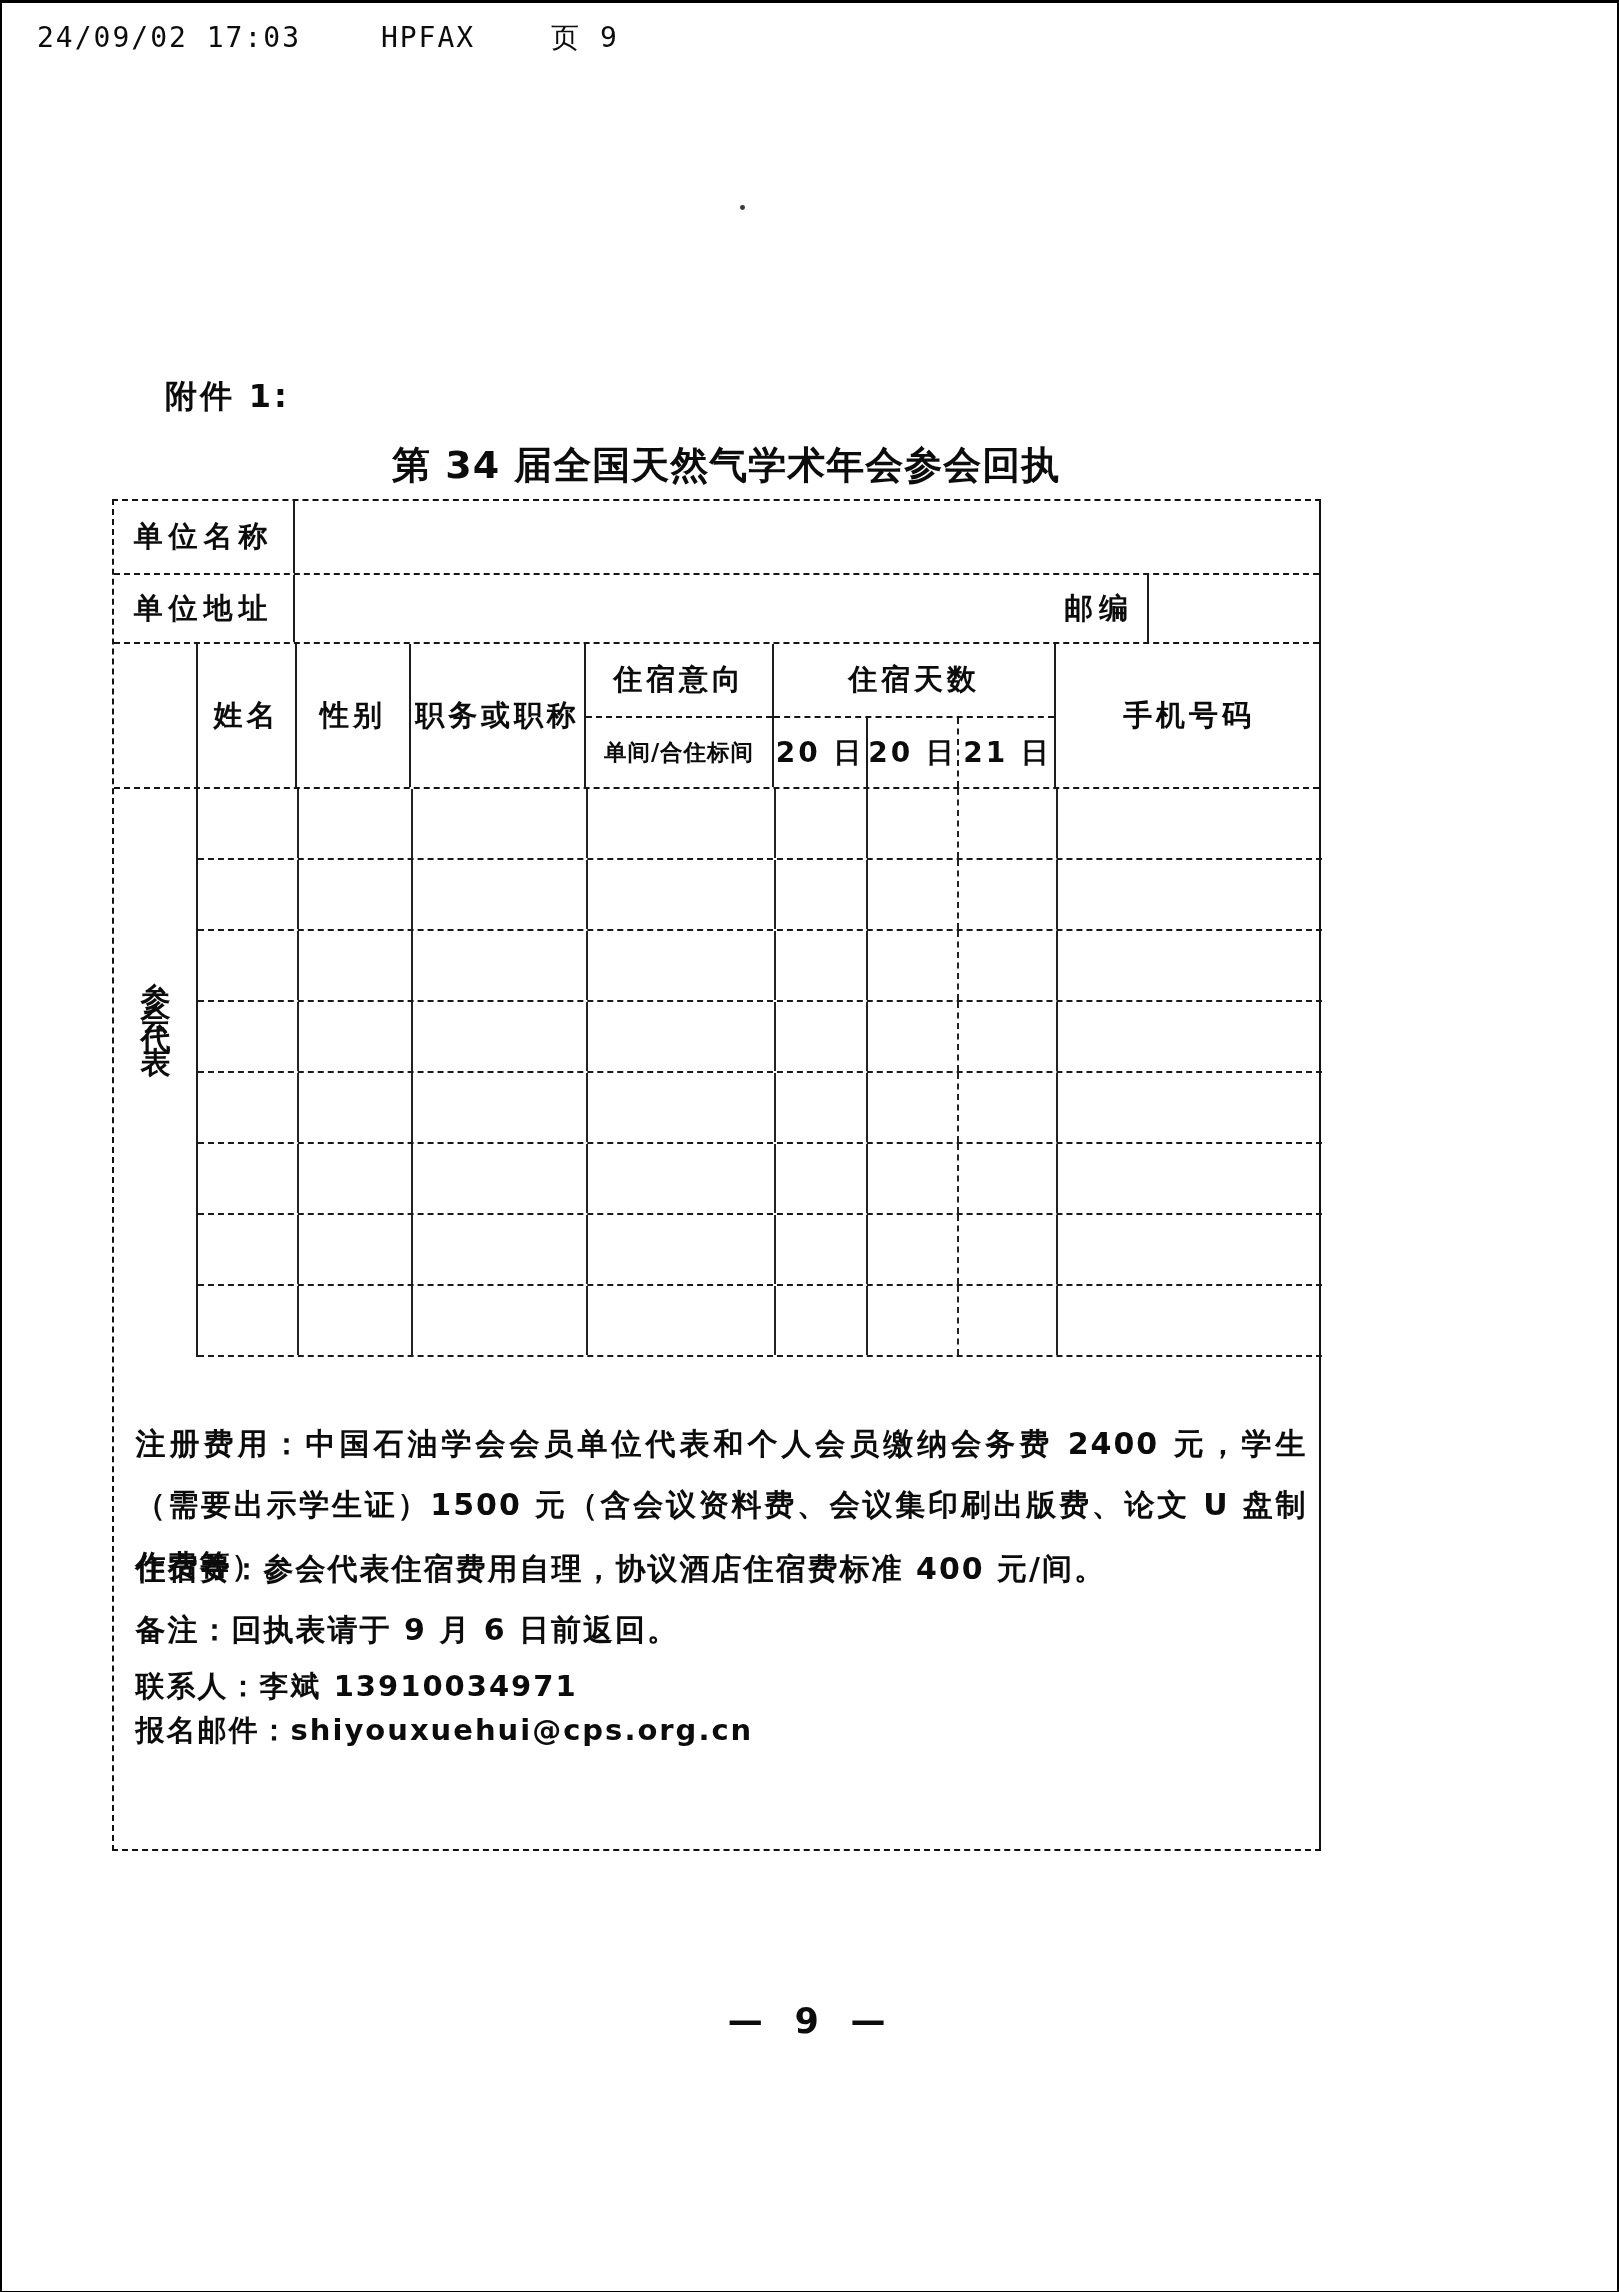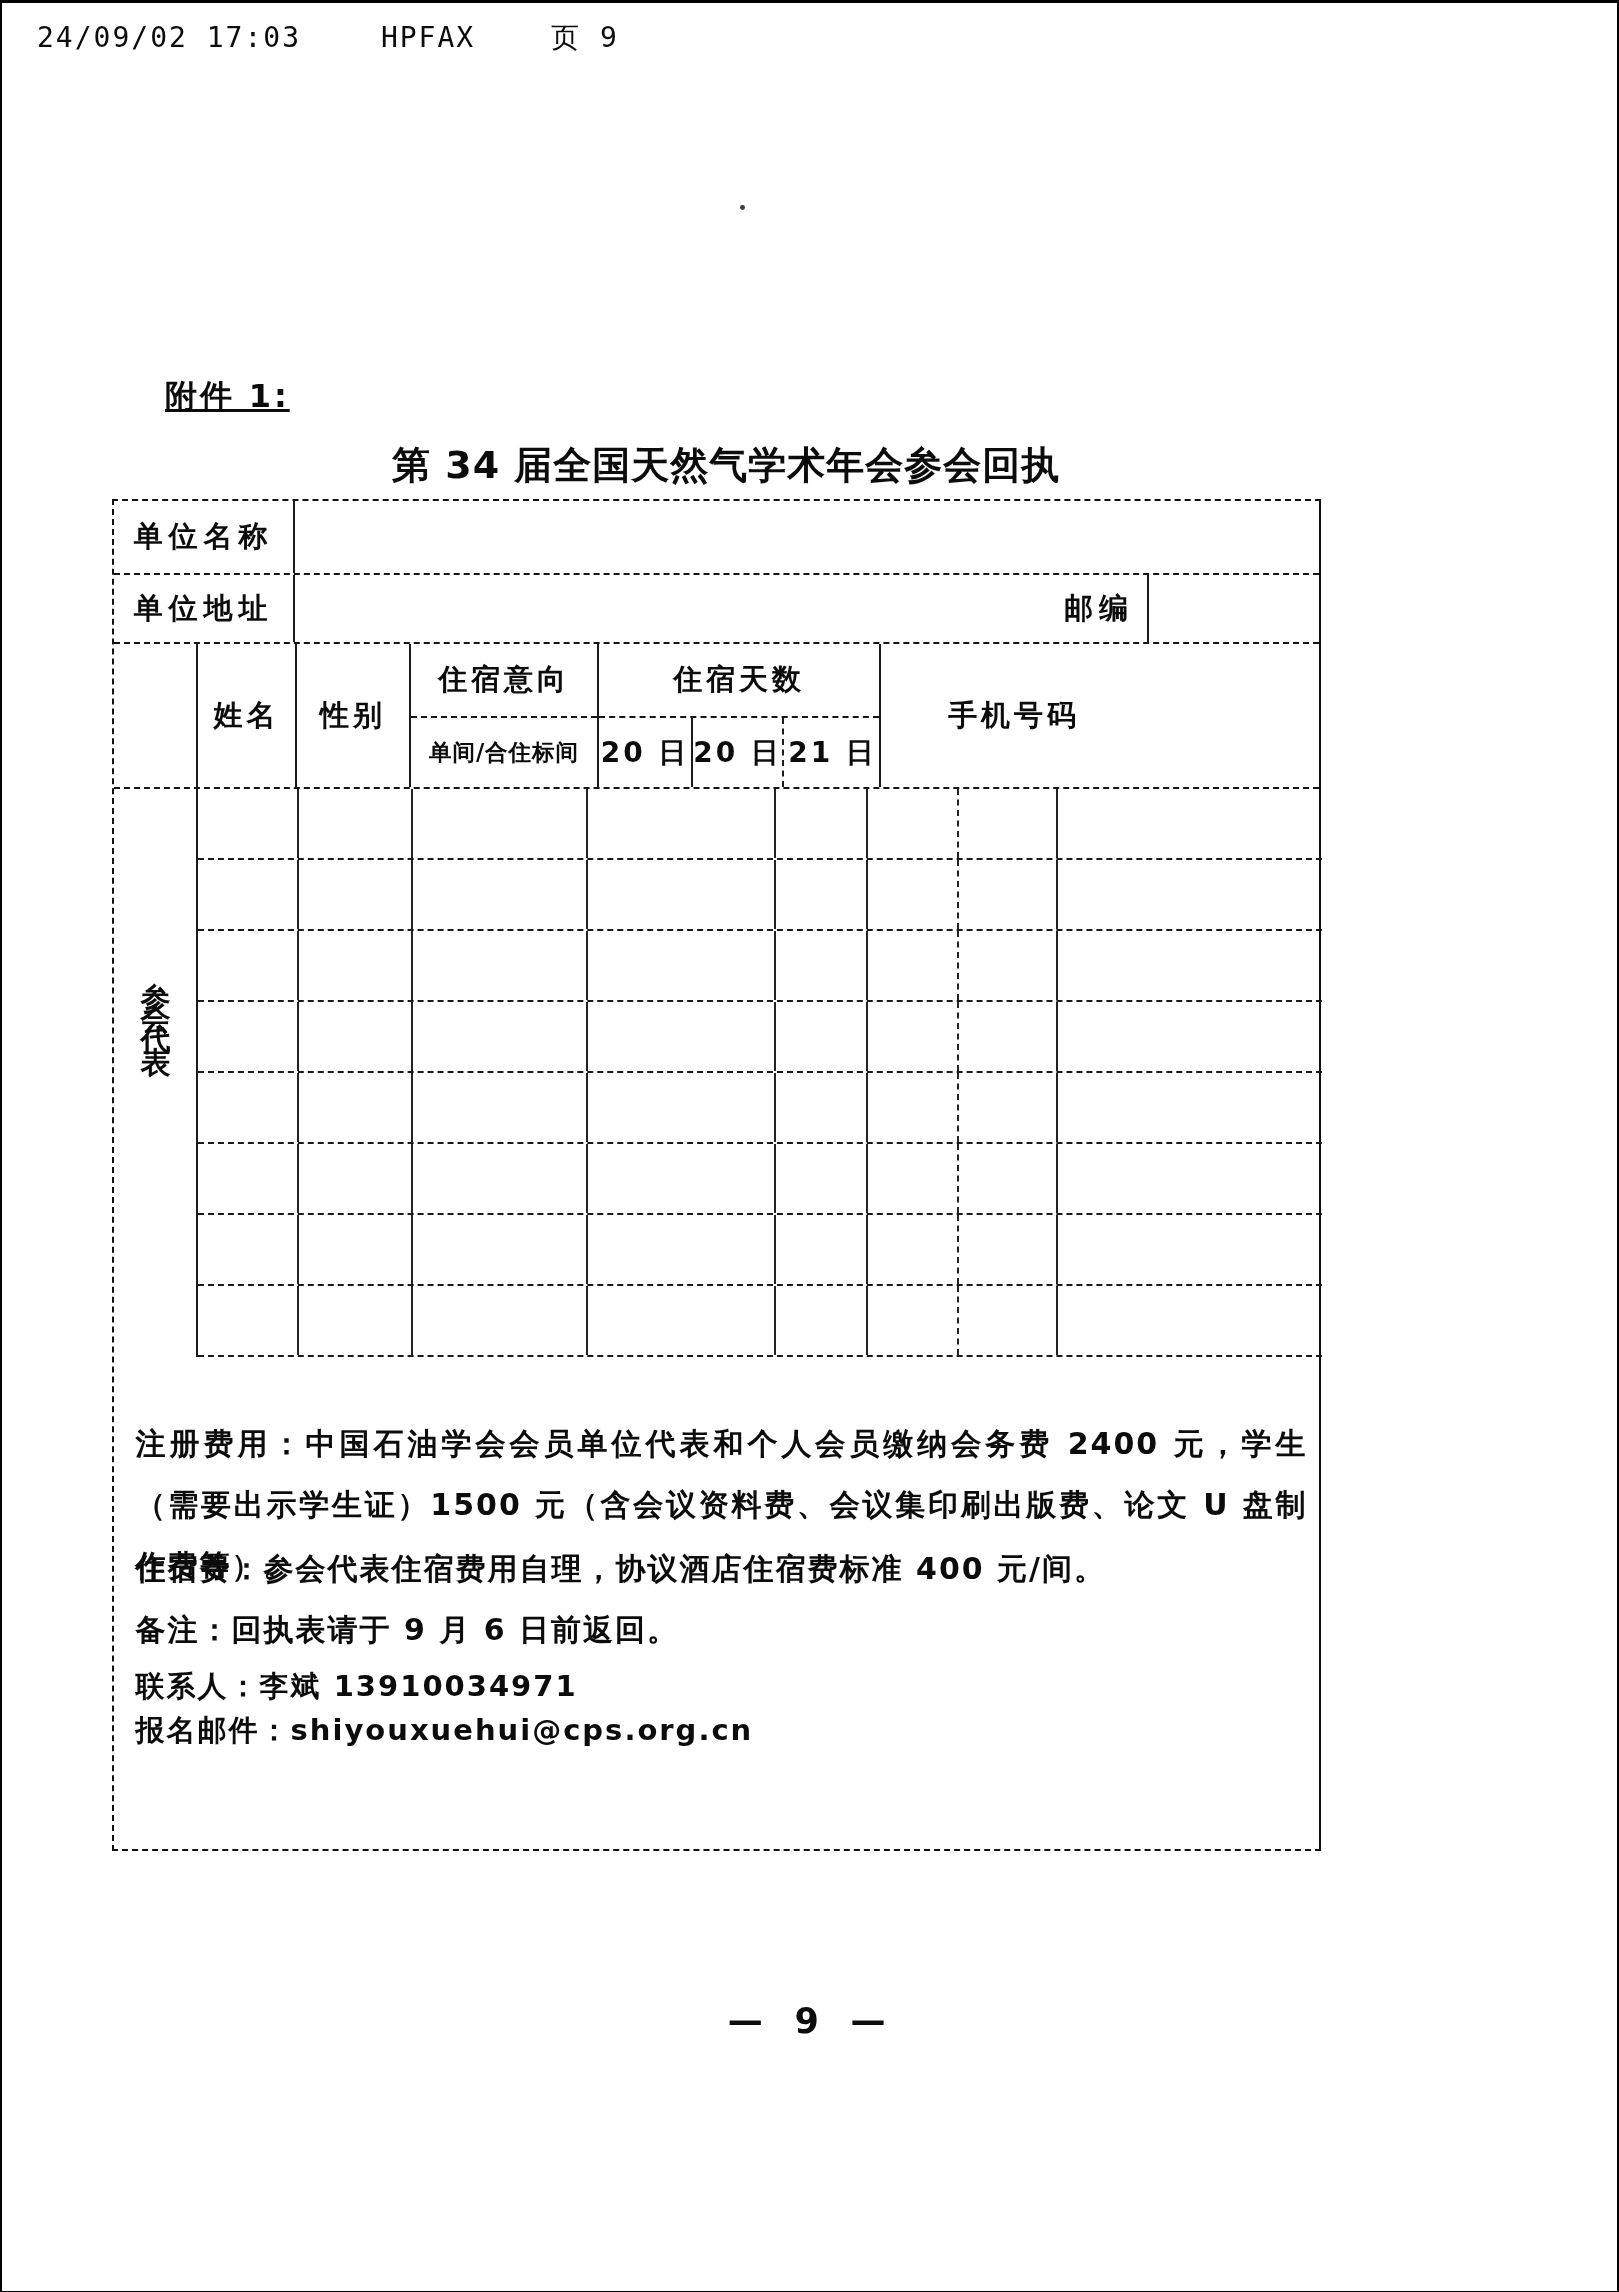--- a/index.html
+++ b/index.html
@@ -21,21 +21,21 @@
     font-family:"DejaVu Sans Mono","DejaVu Sans",monospace;
     white-space:nowrap;
   }
   .fax-header .gap-lg{margin-left:61px;margin-top:24px;}
   .fax-header .gap-md{margin-left:57px;}
 
   .artifact-dot{position:absolute;left:738px;top:202px;width:4.9px;height:4.9px;background:#3a3a3a;border-radius:50%;}
 
   .attachment{
     position:absolute;left:163px;top:372px;
-    font-size:32px;font-weight:700;letter-spacing:2.9px;text-decoration:underline;
+    font-size:32px;font-weight:700;letter-spacing:2.9px;
   }
   .doc-title{
     position:absolute;left:390px;top:437px;
     font-size:38px;font-weight:800;letter-spacing:1px;white-space:nowrap;
   }
 
   
   .form{
     position:absolute;left:110px;top:496px;
     width:1209px;height:1352px;
@@ -137,20 +137,21 @@
       <div class="cell lbl w185 br">单位地址</div>
       <div class="cell flex1"></div>
       <div class="cell lbl w100 br">邮编</div>
       <div class="cell w173"></div>
     </div>
 
     <div class="head-band">
       <div class="hc w84"></div>
       <div class="hc w101 bl">姓名</div>
       <div class="hc w116 bl">性别</div>
+      <div class="hc w179 bl">职务或职称</div>
       <div class="hc w192 bl stacked">
         <div class="stk-top">住宿意向</div>
         <div class="stk-bot sub-small">单间/合住标间</div>
       </div>
       <div class="hc w288 bl stacked">
         <div class="stk-top">住宿天数</div>
         <div class="day-cells">
           <div class="day w94">20 日</div>
           <div class="day w93 bl">20 日</div>
           <div class="day w101b bl-dash">21 日</div>

